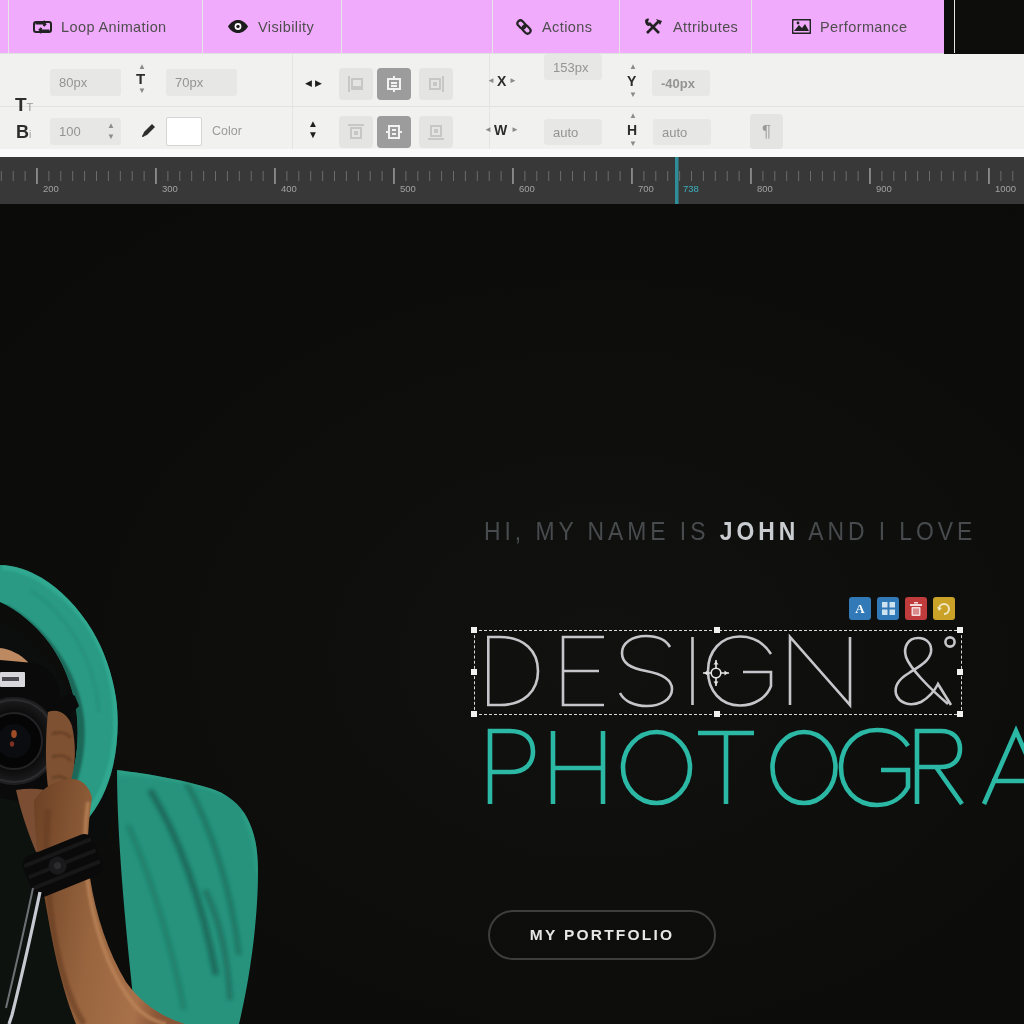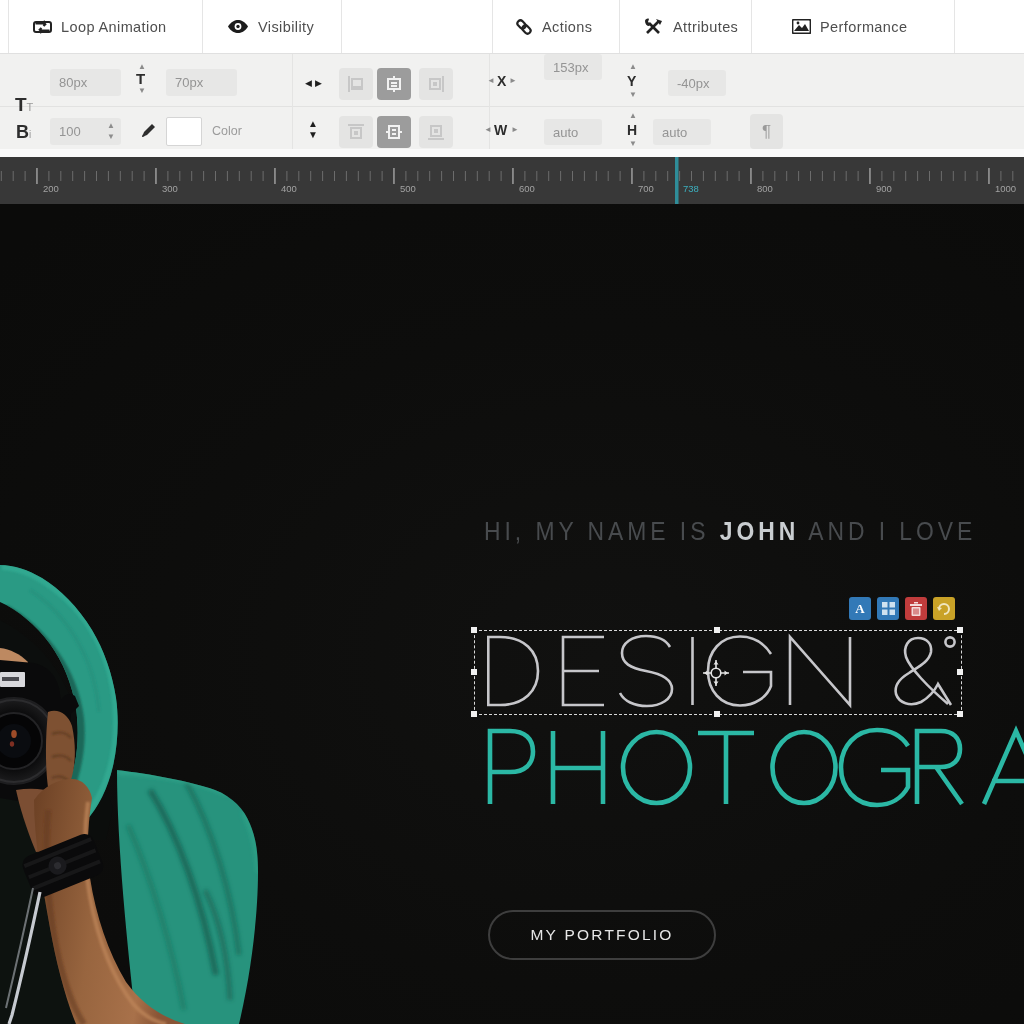--- a/index.html
+++ b/index.html
@@ -1,19 +1,19 @@
 <!DOCTYPE html>
 <html><head><meta charset="utf-8">
 <style>
   html,body { margin:0; padding:0; }
   body { width:1024px; height:1024px; overflow:hidden; position:relative;
          font-family:"Liberation Sans", sans-serif; background:#0d0d0c; }
   .abs { position:absolute; }
   
-  #tabbar { position:absolute; left:0; top:0; width:1024px; height:53px; background:#ffffff;
+  #tabbar { position:absolute; left:0; top:0; width:944px; height:53px; background:#f0abfc;
             border-bottom:1px solid #e0e0e0; }
   .tabsep { position:absolute; top:0; width:1px; height:53px; background:#e5e5e5; }
   .tab { position:absolute; top:0; height:53px; display:flex; align-items:center; gap:9px;
          color:#4e4e4e; font-size:14.5px; letter-spacing:0.4px; }
   
   #panel { position:absolute; left:0; top:54px; width:1024px; height:95px; background:#f1f1f0; }
   #panel .hdiv { position:absolute; left:0; top:52px; width:1024px; height:1px; background:#e2e2e1; }
   .vsep { position:absolute; top:0; width:1px; height:95px; background:#e4e4e3; }
   .inp { position:absolute; background:#e7e7e6; border-radius:3px; color:#949494; font-size:13px;
          display:flex; align-items:center; padding-left:9px; box-sizing:border-box; }
@@ -29,21 +29,21 @@
               font-size:26px; letter-spacing:4.5px; color:#484b4e; transform:scaleX(0.88);
               transform-origin:left top; }
   #subtitle b { color:#c9cdd0; font-weight:bold; }
   .cicon { position:absolute; width:22px; height:23px; border-radius:3px; top:597px;
            display:flex; align-items:center; justify-content:center; }
   #selbox { position:absolute; left:474px; top:630px; width:486px; height:83px;
             border:1px dashed #d8d8d8; }
   .handle { position:absolute; width:6px; height:6px; background:#f0f0f0; }
   #mybtn { position:absolute; left:488px; top:910px; width:228px; height:50px; border:2px solid #3e3e3e;
            border-radius:26px; box-sizing:border-box; display:flex; align-items:center; justify-content:center;
-           color:#e6e6e6; font-size:15.5px; font-weight:normal; letter-spacing:2.2px; }
+           color:#e6e6e6; font-size:15.5px; font-weight:bold; letter-spacing:2.2px; }
 </style></head>
 <body>
 
 <div class="abs" style="left:0;top:157px;width:1024px;height:867px;background:radial-gradient(ellipse 800px 600px at 600px 500px, #111110 0%, #0d0d0c 55%, #0b0b0a 100%);"></div>
 
 <svg style="position:absolute;left:0;top:540px" width="340" height="484" viewBox="0 540 340 484">
  <defs>
   <linearGradient id="armg" x1="0" y1="0" x2="1" y2="0.25">
    <stop offset="0" stop-color="#6b4024"></stop>
         <stop offset="0.5" stop-color="#98653f"></stop>
@@ -322,21 +322,21 @@
       </svg>
     </div>
 
   <div class="tinyarrow" style="left:487px;top:22px;">◄</div>
   <div class="plabel" style="left:497px;top:19px;">X</div>
   <div class="tinyarrow" style="left:509px;top:22px;">►</div>
   <div class="inp" style="left:544px;top:0;width:58px;height:26px;">153px</div>
   <div class="tinyarrow" style="left:629px;top:8px;">▲</div>
   <div class="plabel" style="left:627px;top:19px;">Y</div>
   <div class="tinyarrow" style="left:629px;top:36px;">▼</div>
-  <div class="inp" style="left:668px;top:16px;width:58px;height:26px;">-40px</div>
+  <div class="inp" style="left:652px;top:16px;width:58px;height:26px;font-weight:bold;">-40px</div>
 
   <div class="tinyarrow" style="left:484px;top:71px;">◄</div>
   <div class="plabel" style="left:494px;top:68px;">W</div>
   <div class="tinyarrow" style="left:511px;top:71px;">►</div>
   <div class="inp" style="left:544px;top:65px;width:58px;height:26px;">auto</div>
   <div class="tinyarrow" style="left:629px;top:57px;">▲</div>
   <div class="plabel" style="left:627px;top:68px;">H</div>
   <div class="tinyarrow" style="left:629px;top:85px;">▼</div>
   <div class="inp" style="left:653px;top:65px;width:58px;height:26px;">auto</div>
   <div class="pbtn" style="left:750px;top:60px;width:33px;height:35px;color:#9a9a9a;font-size:17px;">¶</div>

